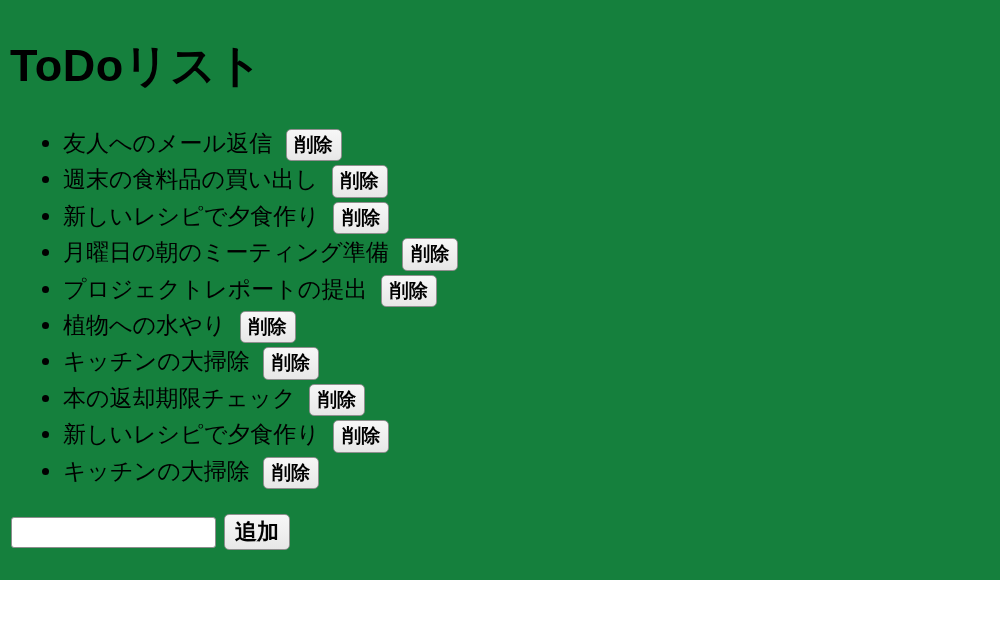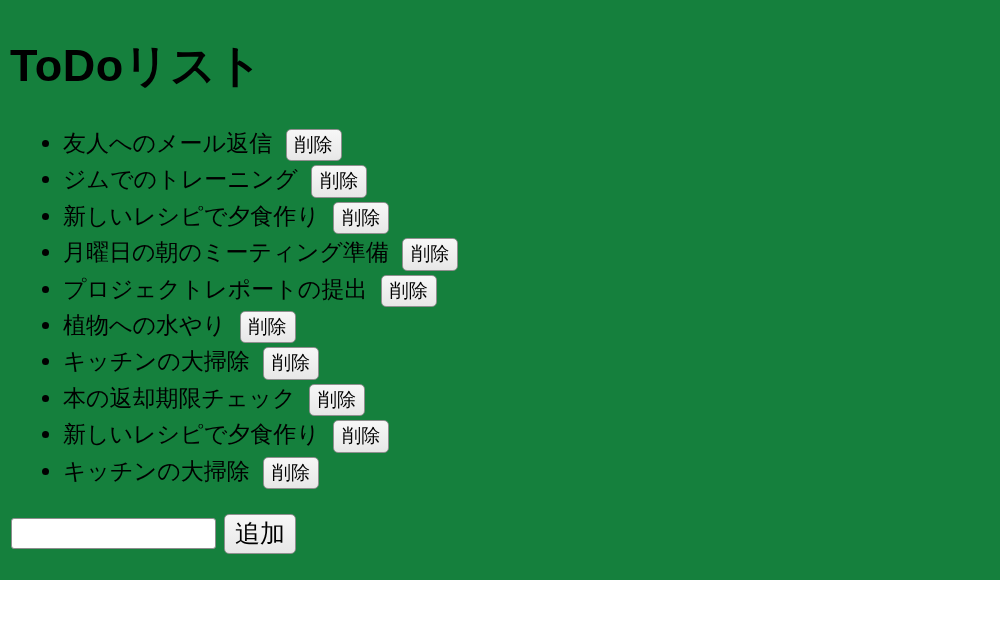--- a/index.html
+++ b/index.html
@@ -38,20 +38,21 @@
     display: inline-block;
     font-family: "Liberation Sans", "DejaVu Sans", sans-serif;
     font-size: 19px;
     line-height: 1.18;
     color: #000000;
     background: linear-gradient(180deg, #f7f7f7 0%, #eeeeee 60%, #e7e7e7 100%);
     border: 1px solid #8f8f8f;
     border-radius: 5px;
     padding: 4px 8px;
     cursor: pointer;
+    font-weight: bold;
   }
   .delete-btn { margin-left: 7px; }
   .add-row {
     display: flex;
     align-items: center;
     margin: 25px 0 0 11px;
   }
   .new-todo-input {
     box-sizing: border-box;
     width: 205px;
@@ -59,38 +60,38 @@
     padding: 2px 8px;
     font-size: 19px;
     font-family: "Liberation Sans", "DejaVu Sans", sans-serif;
     border: 1px solid #8d8d8d;
     border-radius: 3px;
     background: #ffffff;
     color: #000000;
   }
   .add-btn {
     margin-left: 8px;
-    font-size: 25px;
+    font-size: 22px;
     padding: 4px 10px;
   }
 </style>
 </head>
 <body>
 
 <div class="page">
 
   <h1 class="page-title">ToDoリスト</h1>
 
   <ul class="todo-list">
     <li>
       <span>友人へのメール返信</span>
       <button class="btn delete-btn">削除</button>
     </li>
     <li>
-      <span>ジムでのトレーニング</span>
+      <span>週末の食料品の買い出し</span>
       <button class="btn delete-btn">削除</button>
     </li>
     <li>
       <span>新しいレシピで夕食作り</span>
       <button class="btn delete-btn">削除</button>
     </li>
     <li>
       <span>月曜日の朝のミーティング準備</span>
       <button class="btn delete-btn">削除</button>
     </li>

